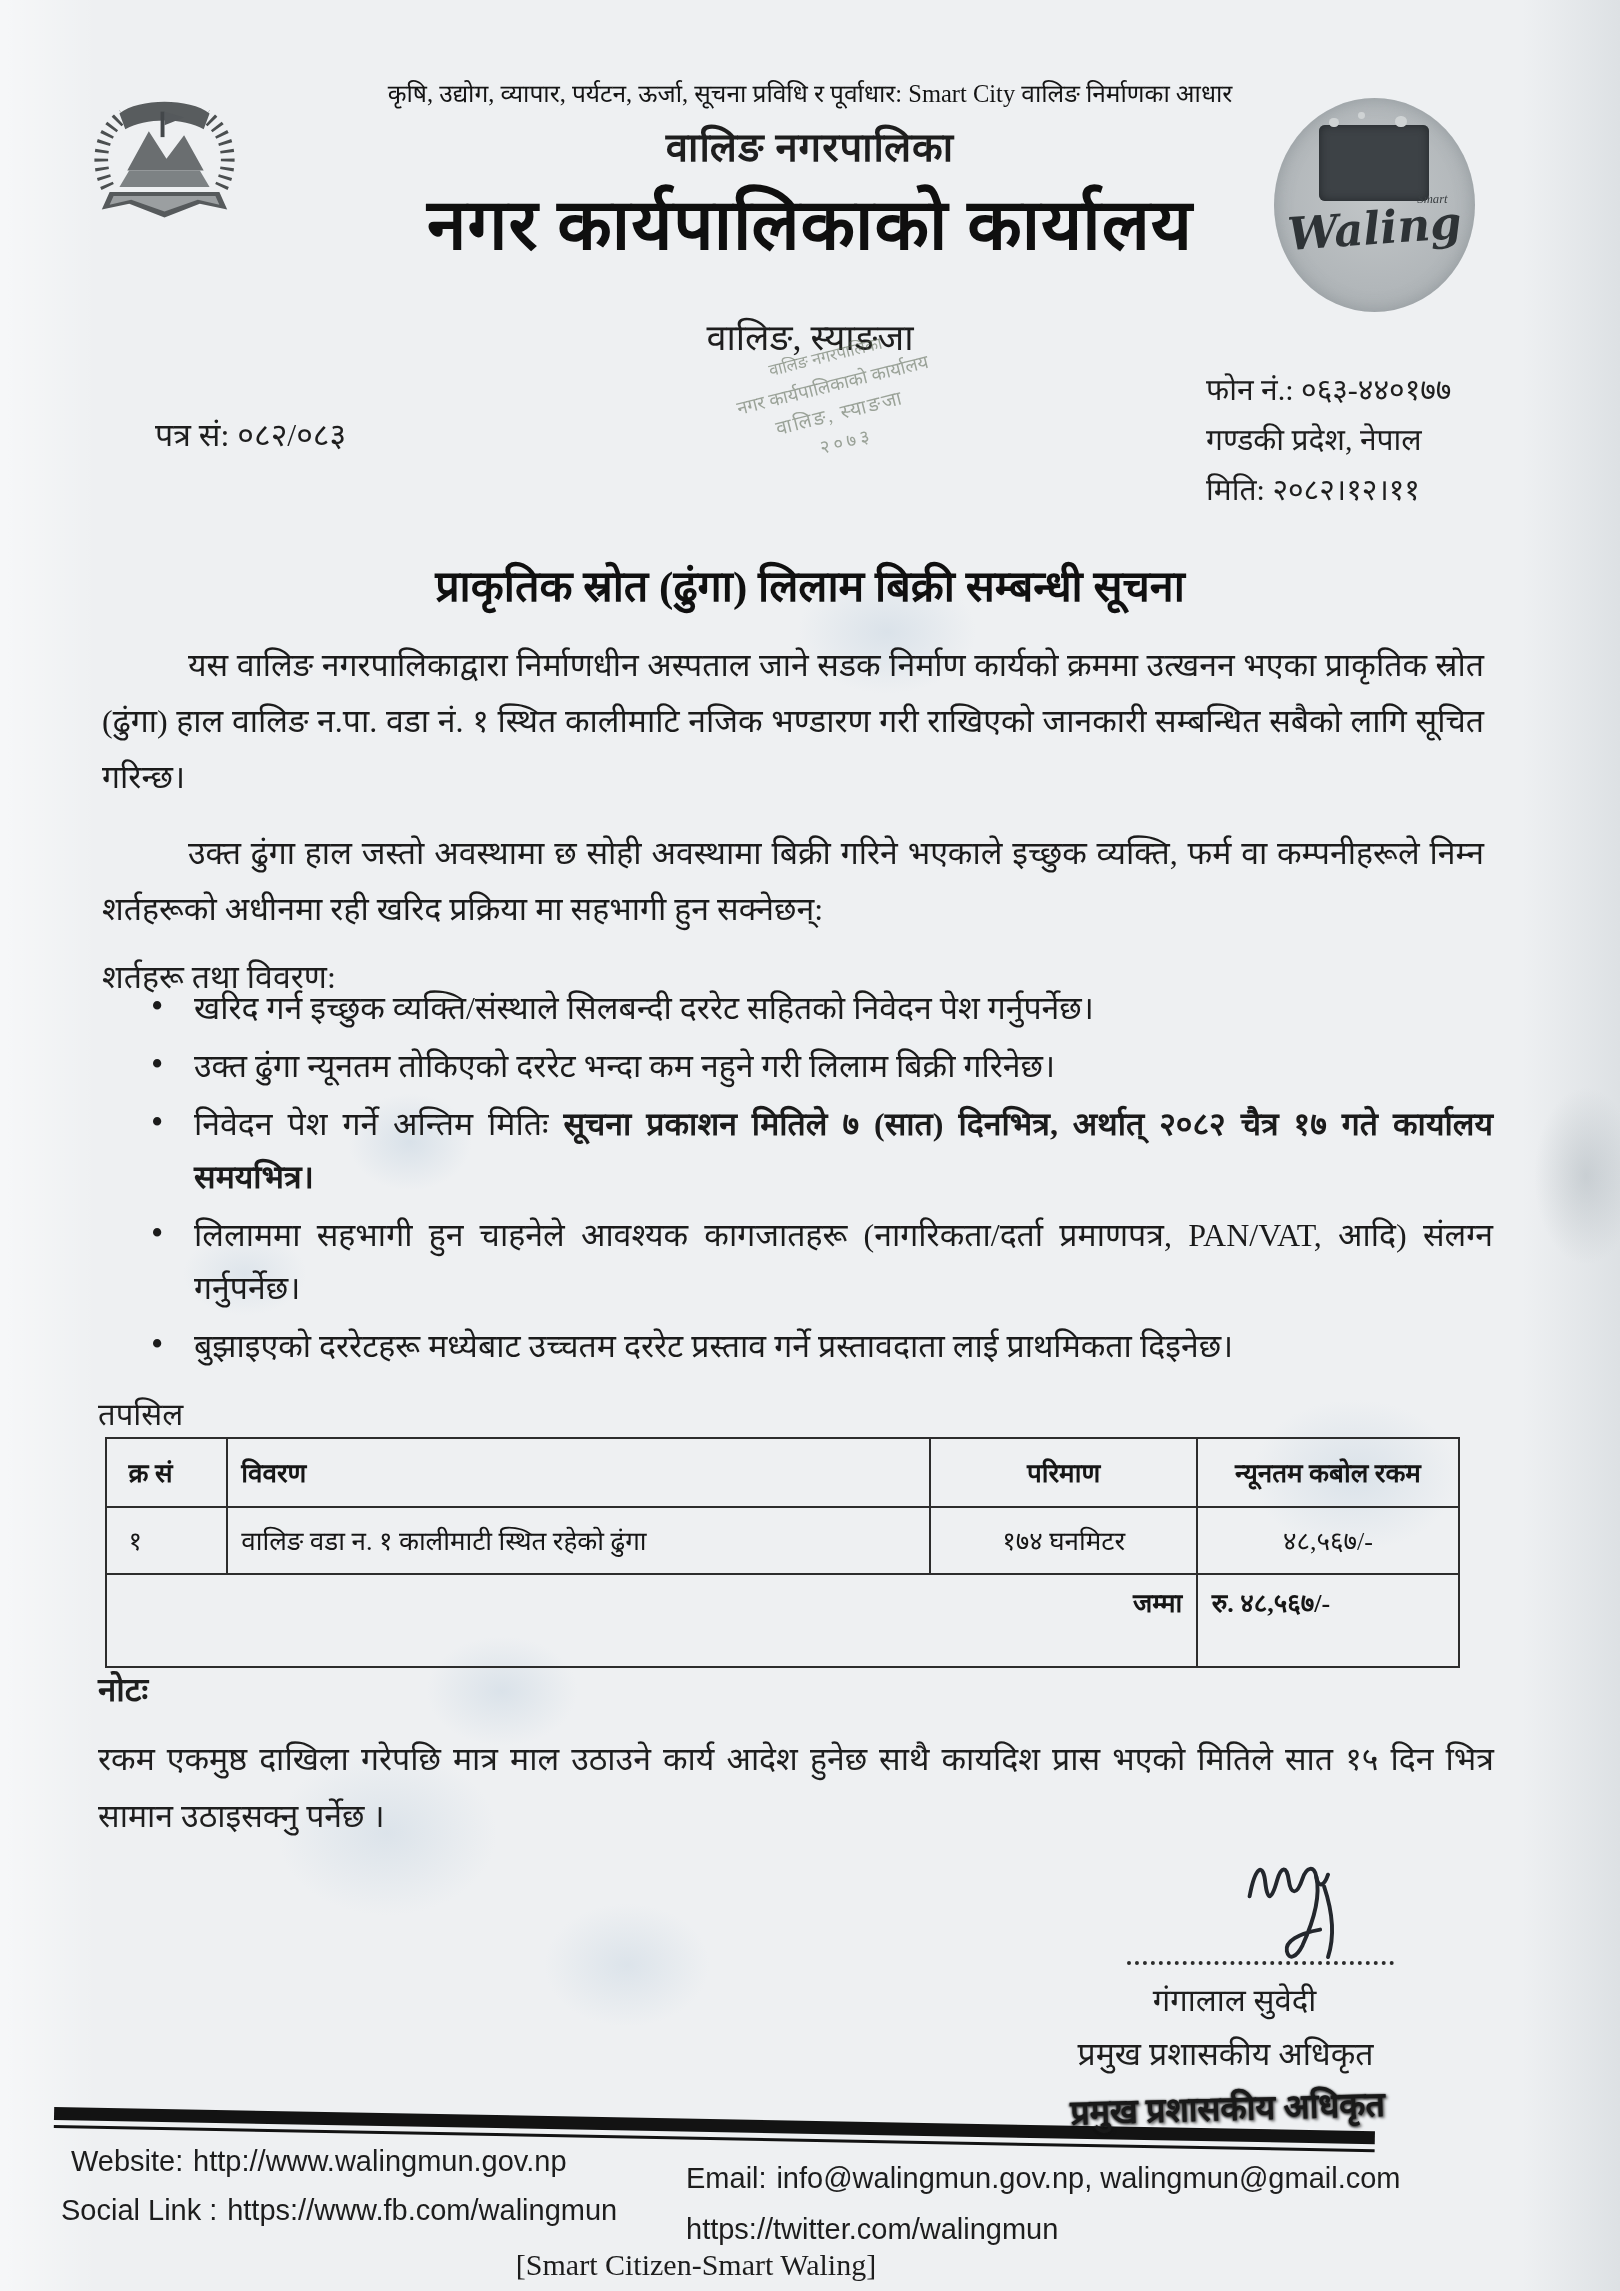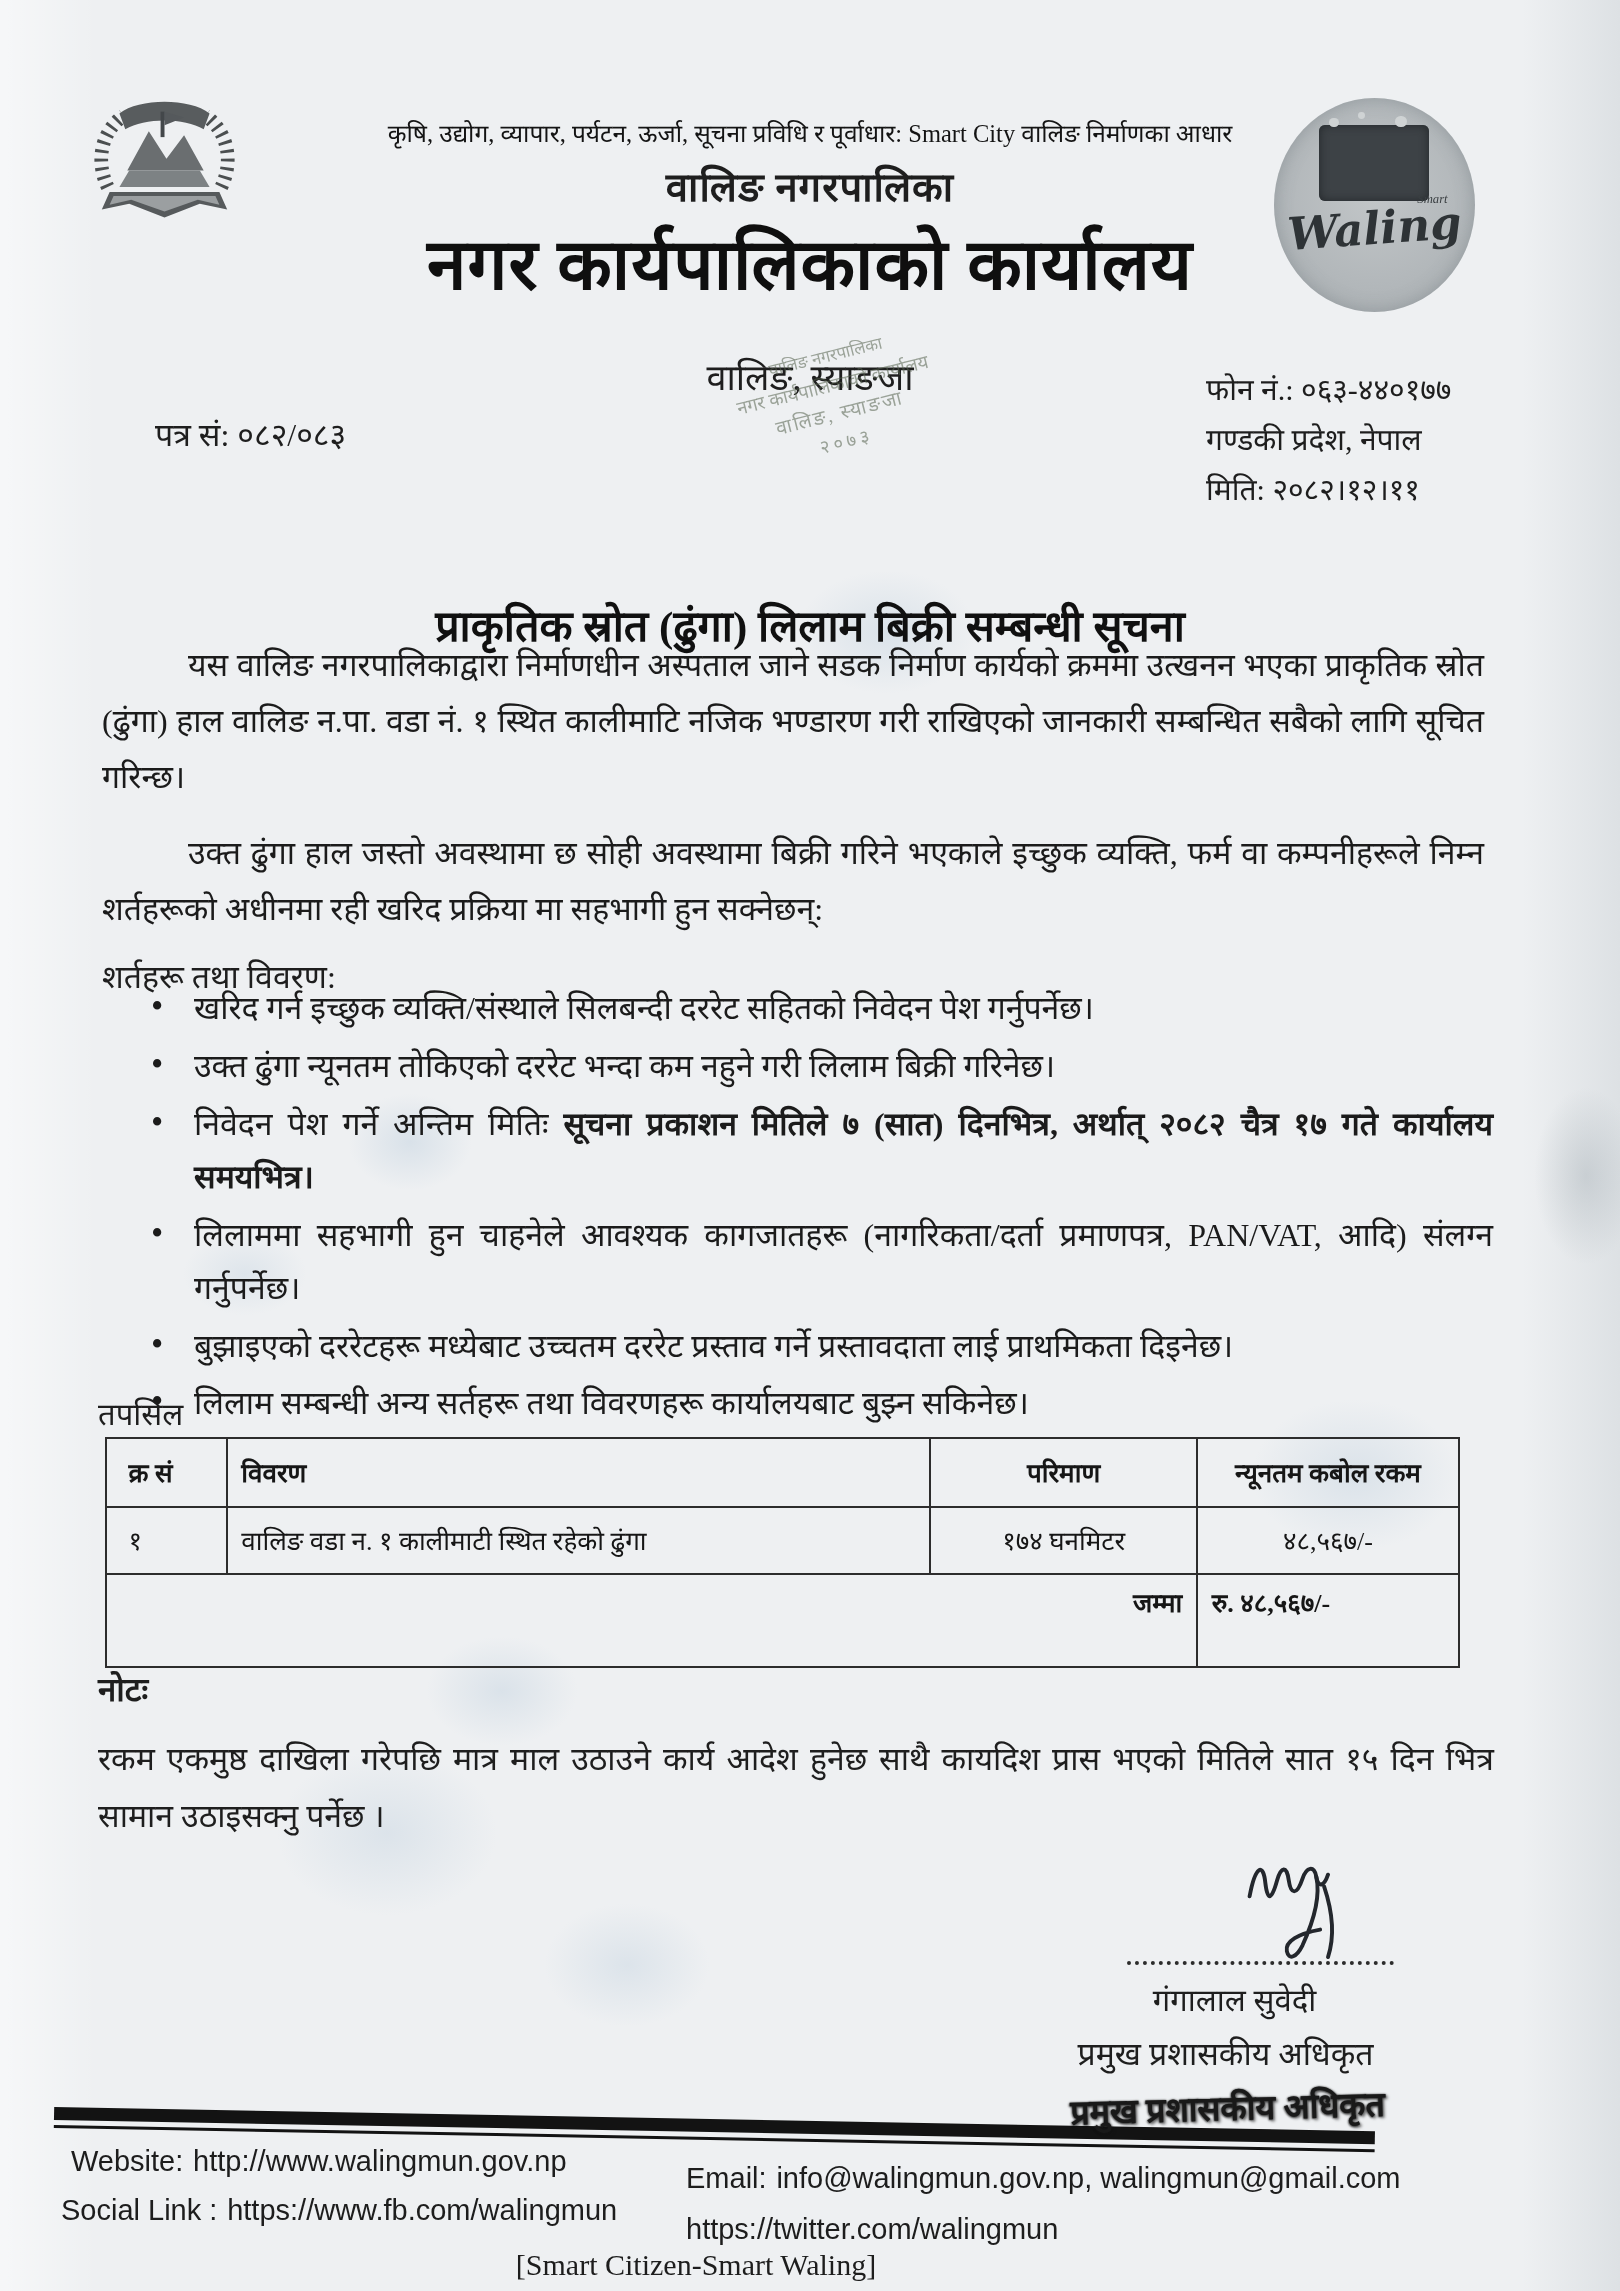--- a/index.html
+++ b/index.html
@@ -16,21 +16,21 @@
       radial-gradient(ellipse 88px 69px at 410px 1142px, rgba(173,195,214,.33), transparent 70%),
       radial-gradient(ellipse 147px 108px at 1355px 1475px, rgba(173,195,214,.30), transparent 70%),
       radial-gradient(ellipse 108px 78px at 502px 1691px, rgba(173,195,214,.30), transparent 70%),
       radial-gradient(ellipse 157px 118px at 387px 1833px, rgba(173,195,214,.28), transparent 70%),
       radial-gradient(ellipse 118px 88px at 627px 1965px, rgba(173,195,214,.28), transparent 70%),
       radial-gradient(ellipse 88px 59px at 245px 1274px, rgba(173,195,214,.25), transparent 70%),
       radial-gradient(ellipse 69px 118px at 1586px 1176px, rgba(140,152,160,.30), transparent 75%),
       linear-gradient(90deg, rgba(255,255,255,.5) 0%, rgba(255,255,255,0) 6%, rgba(255,255,255,0) 94%, rgba(170,180,186,.25) 100%);
   }
   .abs{position:absolute;}
-  .center{text-align:center;left:0;width:100%;margin-top:40px;}
+  .center{text-align:center;left:0;width:100%;}
   .dev{font-family:"Liberation Serif","DejaVu Serif",serif;}
   .eng{font-family:"Liberation Sans","DejaVu Sans",sans-serif;}
 
   .tagline{top:76px;font-size:24.5px;color:#141414;}
   .muni{top:118px;font-size:40px;font-weight:600;letter-spacing:1px;}
   .office{top:173px;font-size:71px;font-weight:700;letter-spacing:1px;color:#0f0f0f;}
   .loc{top:312px;font-size:36px;z-index:1;}
 
   
   .emblem{left:90px;top:94px;width:149px;height:145px;}
@@ -164,21 +164,20 @@
   <div class="abs dev para p1">यस वालिङ नगरपालिकाद्वारा निर्माणधीन अस्पताल जाने सडक निर्माण कार्यको क्रममा उत्खनन भएका प्राकृतिक स्रोत (ढुंगा) हाल वालिङ न.पा. वडा नं. १ स्थित कालीमाटि नजिक भण्डारण गरी राखिएको जानकारी सम्बन्धित सबैको लागि सूचित गरिन्छ।</div>
   <div class="abs dev para p2">उक्त ढुंगा हाल जस्तो अवस्थामा छ सोही अवस्थामा बिक्री गरिने भएकाले इच्छुक व्यक्ति, फर्म वा कम्पनीहरूले निम्न शर्तहरूको अधीनमा रही खरिद प्रक्रिया मा सहभागी हुन सक्नेछन्:</div>
   <div class="abs dev terms-h">शर्तहरू तथा विवरण:</div>
 
   <div class="abs dev bullets">
     <div class="li">खरिद गर्न इच्छुक व्यक्ति/संस्थाले सिलबन्दी दररेट सहितको निवेदन पेश गर्नुपर्नेछ।</div>
     <div class="li">उक्त ढुंगा न्यूनतम तोकिएको दररेट भन्दा कम नहुने गरी लिलाम बिक्री गरिनेछ।</div>
     <div class="li"><span>निवेदन पेश गर्ने अन्तिम मितिः </span><span class="bold">सूचना प्रकाशन मितिले ७ (सात) दिनभित्र, अर्थात् २०८२ चैत्र १७ गते कार्यालय समयभित्र।</span></div>
     <div class="li">लिलाममा सहभागी हुन चाहनेले आवश्यक कागजातहरू (नागरिकता/दर्ता प्रमाणपत्र, PAN/VAT, आदि) संलग्न गर्नुपर्नेछ।</div>
     <div class="li">बुझाइएको दररेटहरू मध्येबाट उच्चतम दररेट प्रस्ताव गर्ने प्रस्तावदाता लाई प्राथमिकता दिइनेछ।</div>
-    <div class="li">लिलाम सम्बन्धी अन्य सर्तहरू तथा विवरणहरू कार्यालयबाट बुझ्न सकिनेछ।</div>
   </div>
 
   <div class="abs dev tapasil">तपसिल</div>
 
   <table class="tbl dev">
     <tbody>
         <tr>
       <th class="c-sn">क्र सं</th>
       <th class="c-desc">विवरण</th>
       <th class="c-qty">परिमाण</th>

